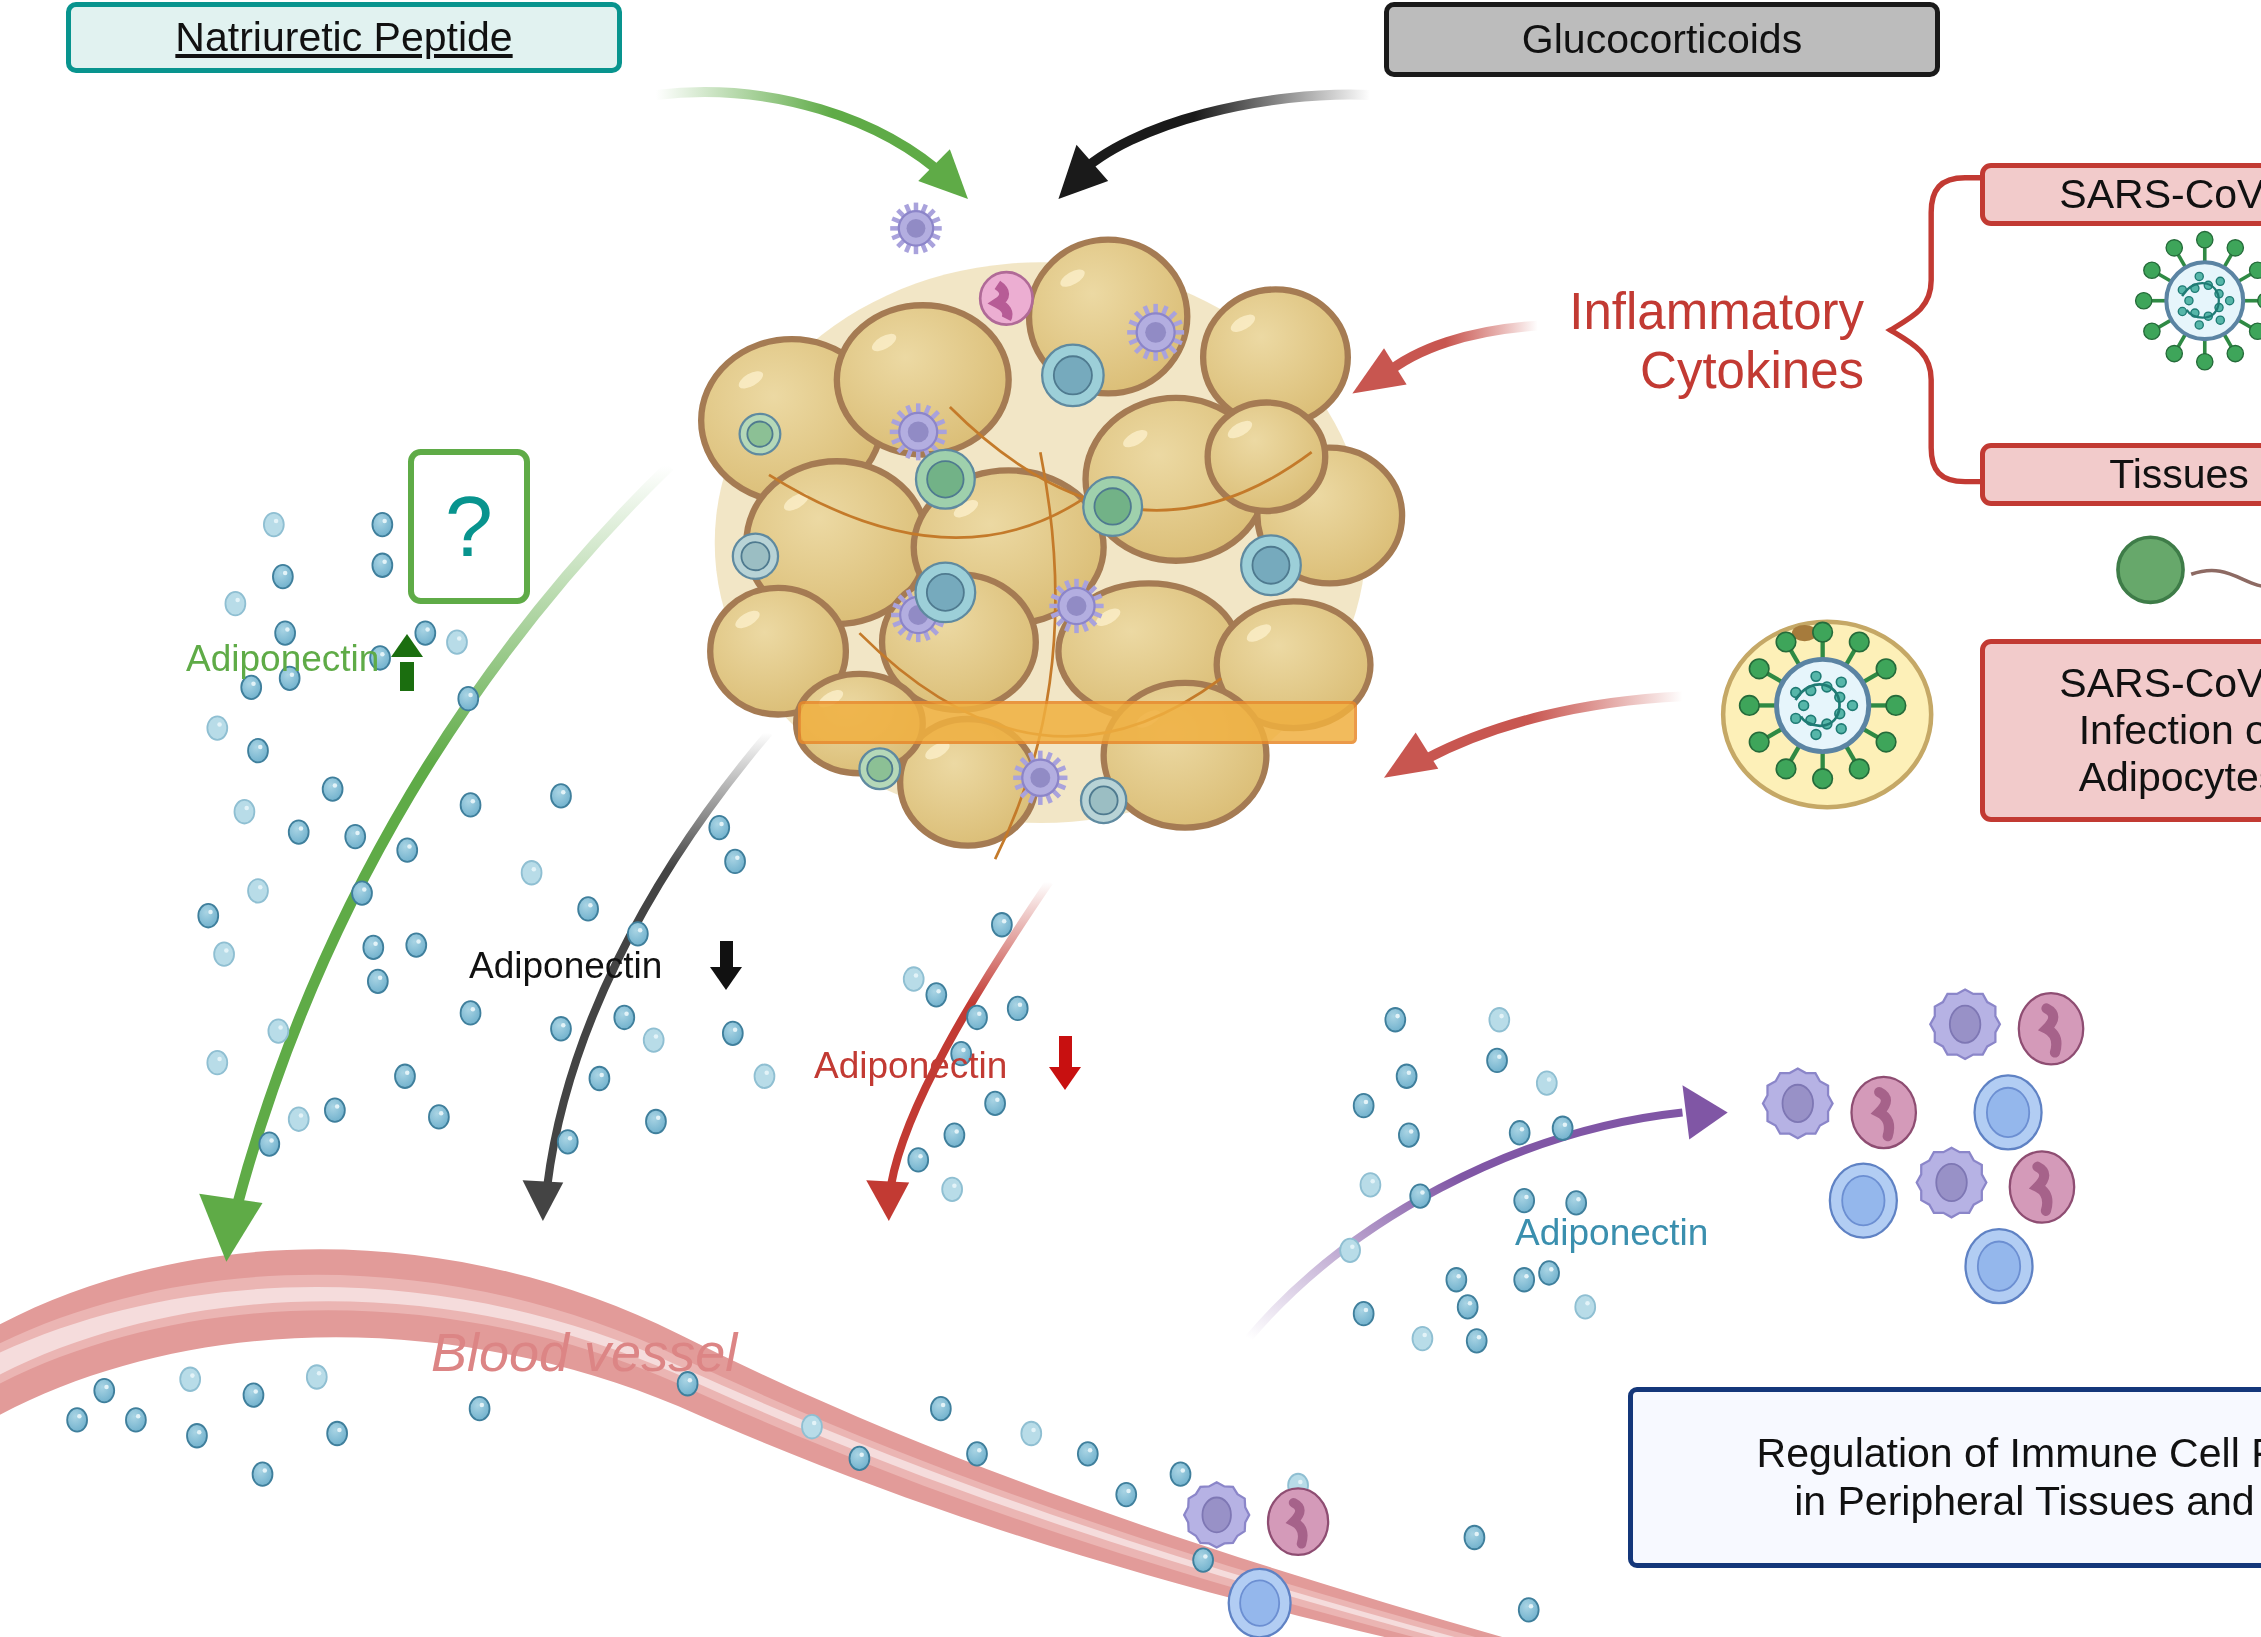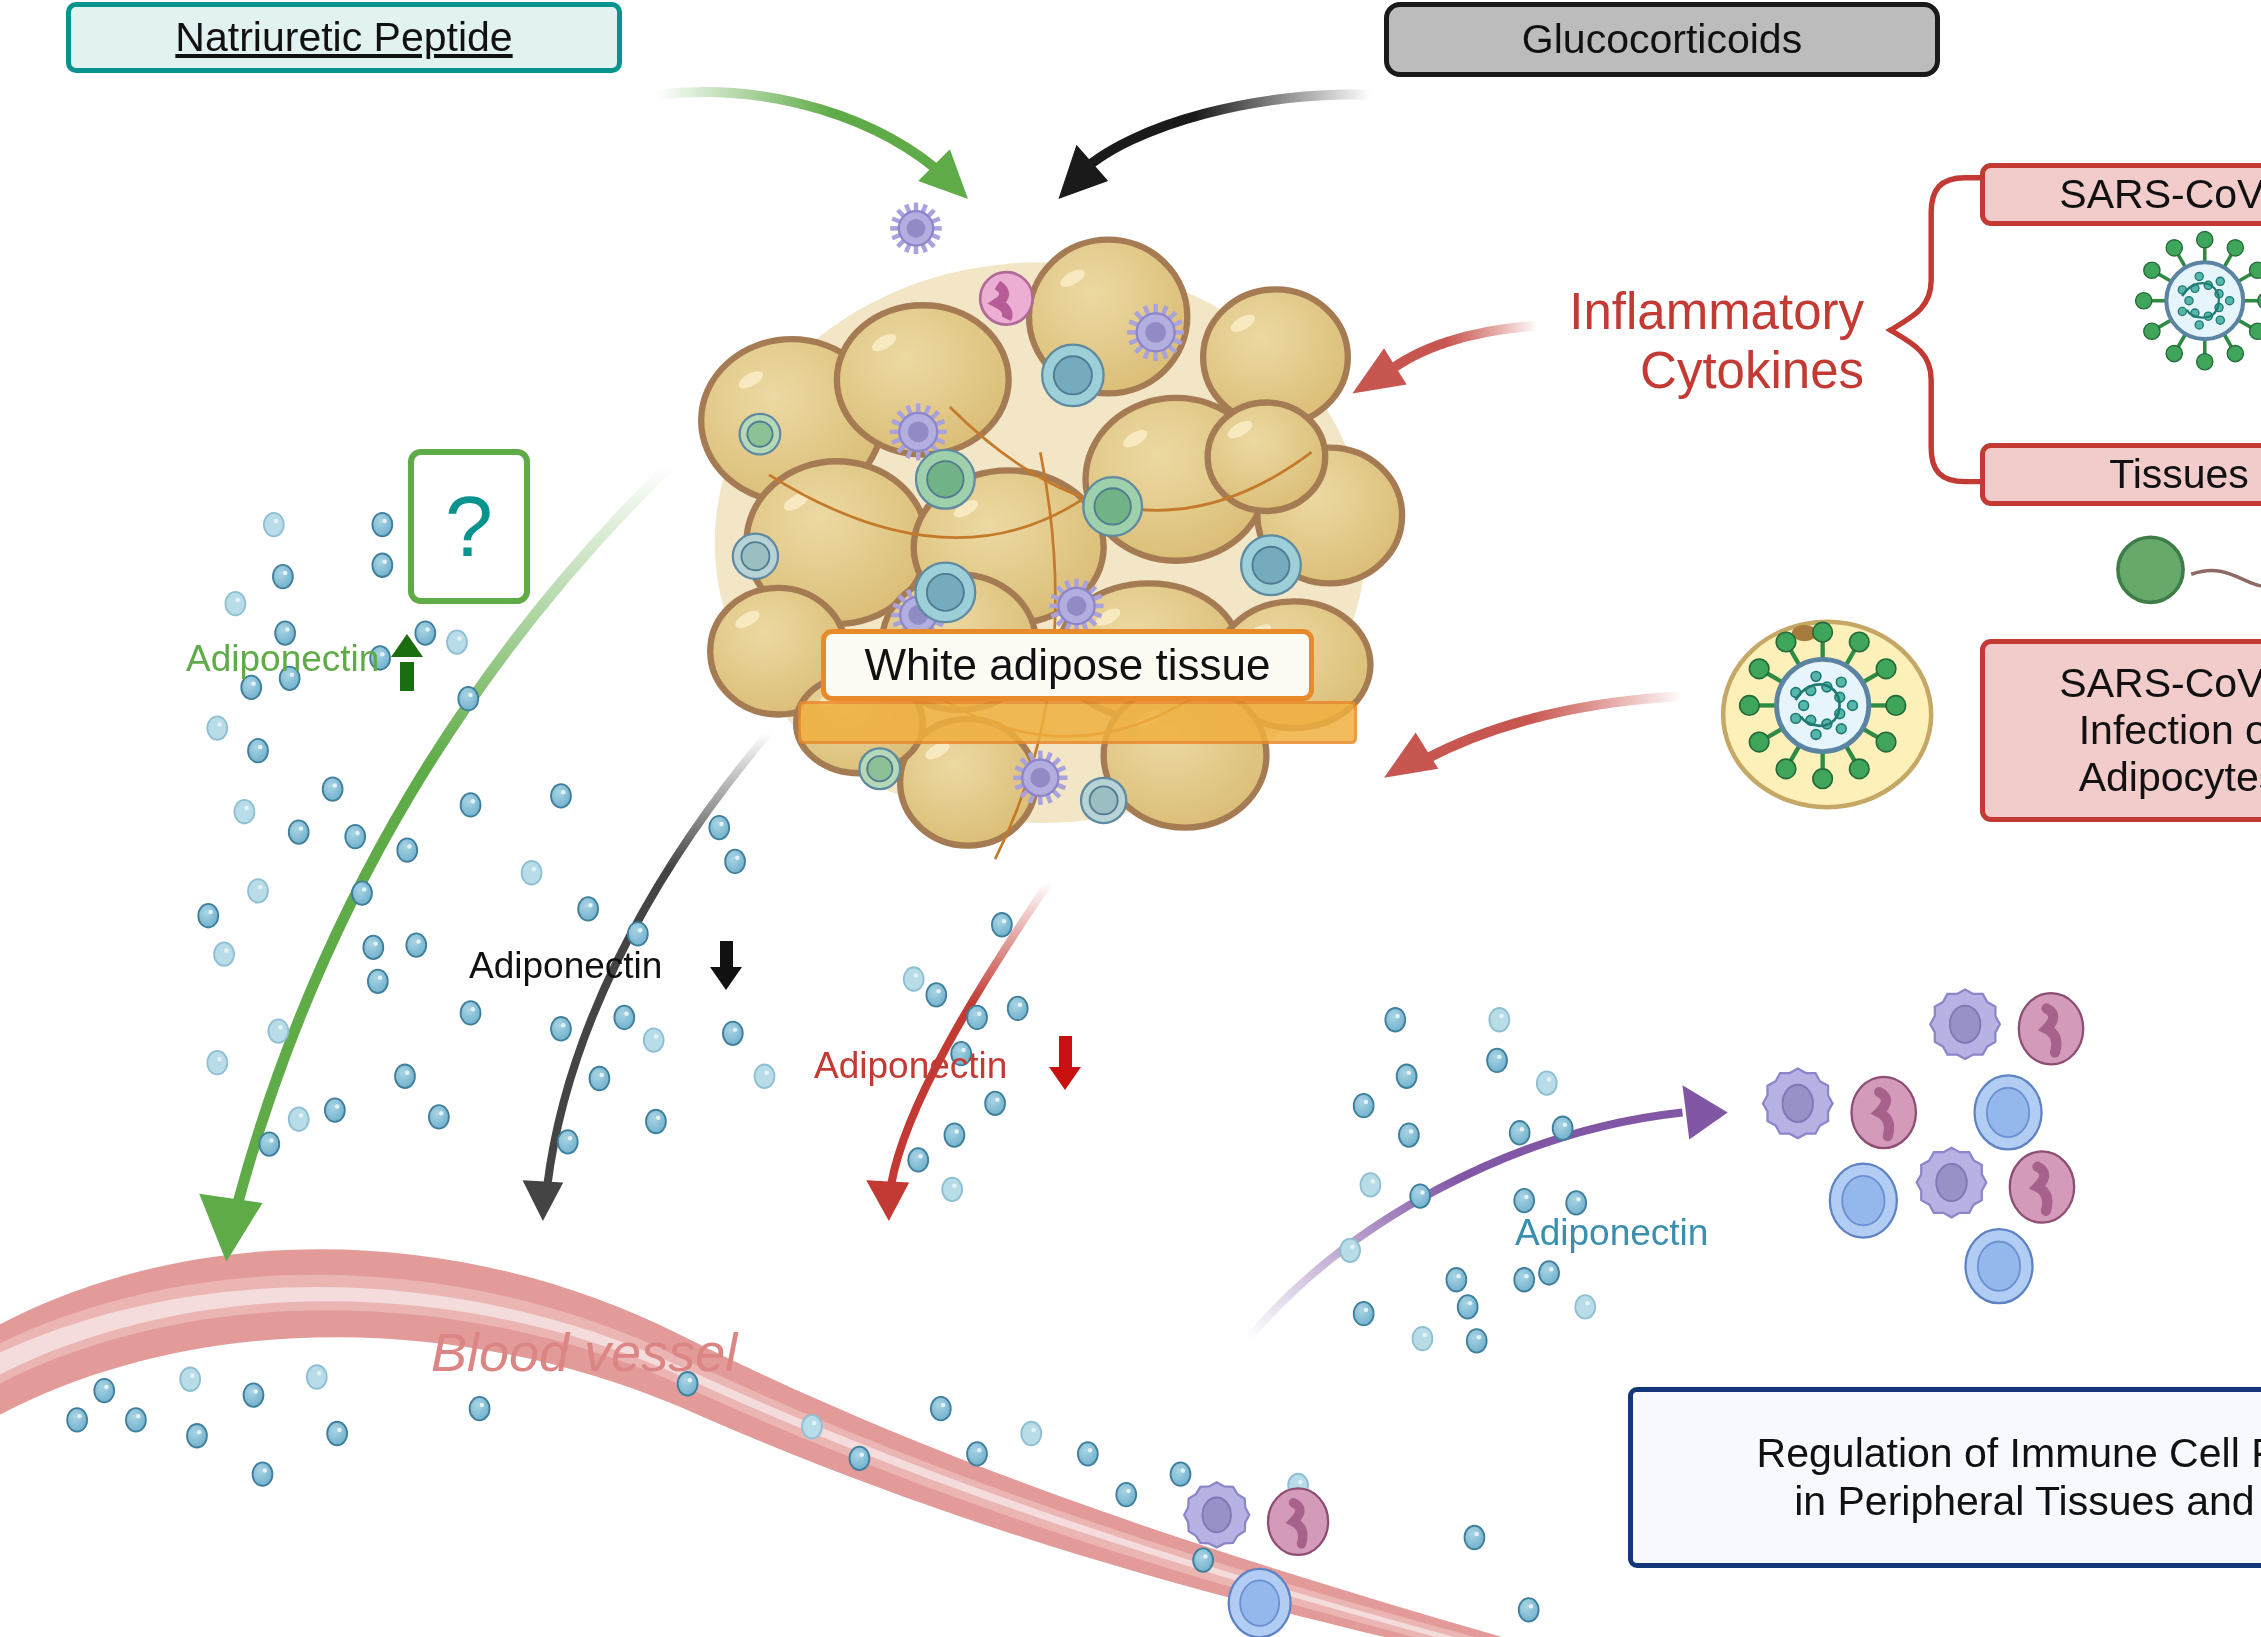--- a/index.html
+++ b/index.html
@@ -632,42 +632,39 @@
         <g>
           <ellipse cx="2785" cy="3545" rx="68.39999999999999" ry="75.60000000000001" fill="#b2cdf3" stroke="#5f82c4" stroke-width="5"></ellipse>
           <ellipse cx="2785" cy="3545" rx="43.199999999999996" ry="50.4" fill="#94b7ec" stroke="#6c8fd2" stroke-width="4"></ellipse>
         </g>
       </g>
   </svg>
 
   <div class="box" style="left:66px;top:1.8px;width:556px;height:71px;background:#e1f2f0;border:5.9px solid #08948e;border-radius:10px;font-size:41px;text-decoration:underline;">
     <span>Natriuretic Peptide</span>
   </div>
-  <div class="box" style="left:1384px;top:1.8px;width:556px;height:75px;background:#bcbcbc;border:5.9px solid #1a1a1a;border-radius:16px;font-size:41px;">
+  <div class="box" style="left:1384px;top:1.8px;width:556px;height:75px;background:#bcbcbc;border:5.9px solid #1a1a1a;border-radius:10px;font-size:41px;">
     <span>Glucocorticoids</span>
   </div>
 
   <div class="lbl multi" style="left:1547px;top:283px;width:317px;text-align:right;font-size:51px;color:#c23a33;">Inflammatory
 Cytokines</div>
 
   <div class="box" style="left:1980px;top:163px;width:398px;height:63px;background:#f2cbcb;border:5.4px solid #c23a33;border-radius:11px;font-size:41px;">
     <span>SARS-CoV-2</span>
   </div>
   <div class="box" style="left:1980px;top:443px;width:398px;height:63px;background:#f2cbcb;border:5.4px solid #c23a33;border-radius:11px;font-size:41px;">
     <span>Tissues</span>
   </div>
   <div class="box" style="left:1980px;top:639px;width:398px;height:183px;background:#f2cbcb;border:5.4px solid #c23a33;border-radius:11px;font-size:41px;">
     <span class="multi">SARS-CoV-2
 Infection of
 Adipocytes</span>
   </div>
 
-  <div class="box" style="left:821px;top:629px;width:493px;height:72px;background:#fdfbf3;border:5.4px solid #e8892a;border-radius:11px;font-size:44px;">
-    <span>White adipose tissue</span>
-  </div>
   <div style="position:absolute;left:798px;top:701px;width:559px;height:43px;background:#f0b040;border:3.6px solid #e8892a;border-radius:5.4px;opacity:0.85;box-sizing:border-box;"></div>
 
   <div class="box" style="left:408px;top:449px;width:122px;height:155px;background:#fff;border:6.3px solid #5fab47;border-radius:12.7px;font-size:86px;color:#08948e;">
     <span>?</span>
   </div>
 
   <div class="lbl" style="left:186px;top:638px;font-size:37px;color:#5fab47;">
     <span>Adiponectin</span>
     <span style="display:inline-block;width:0;height:0;border-left:16.3px solid transparent;border-right:16.3px solid transparent;border-bottom:23.5px solid #1b6e0f;position:relative;top:-13.6px;margin-left:1.8px;"></span>
     <span style="position:absolute;right:9px;top:23.5px;width:14.5px;height:29px;background:#1b6e0f;"></span>

